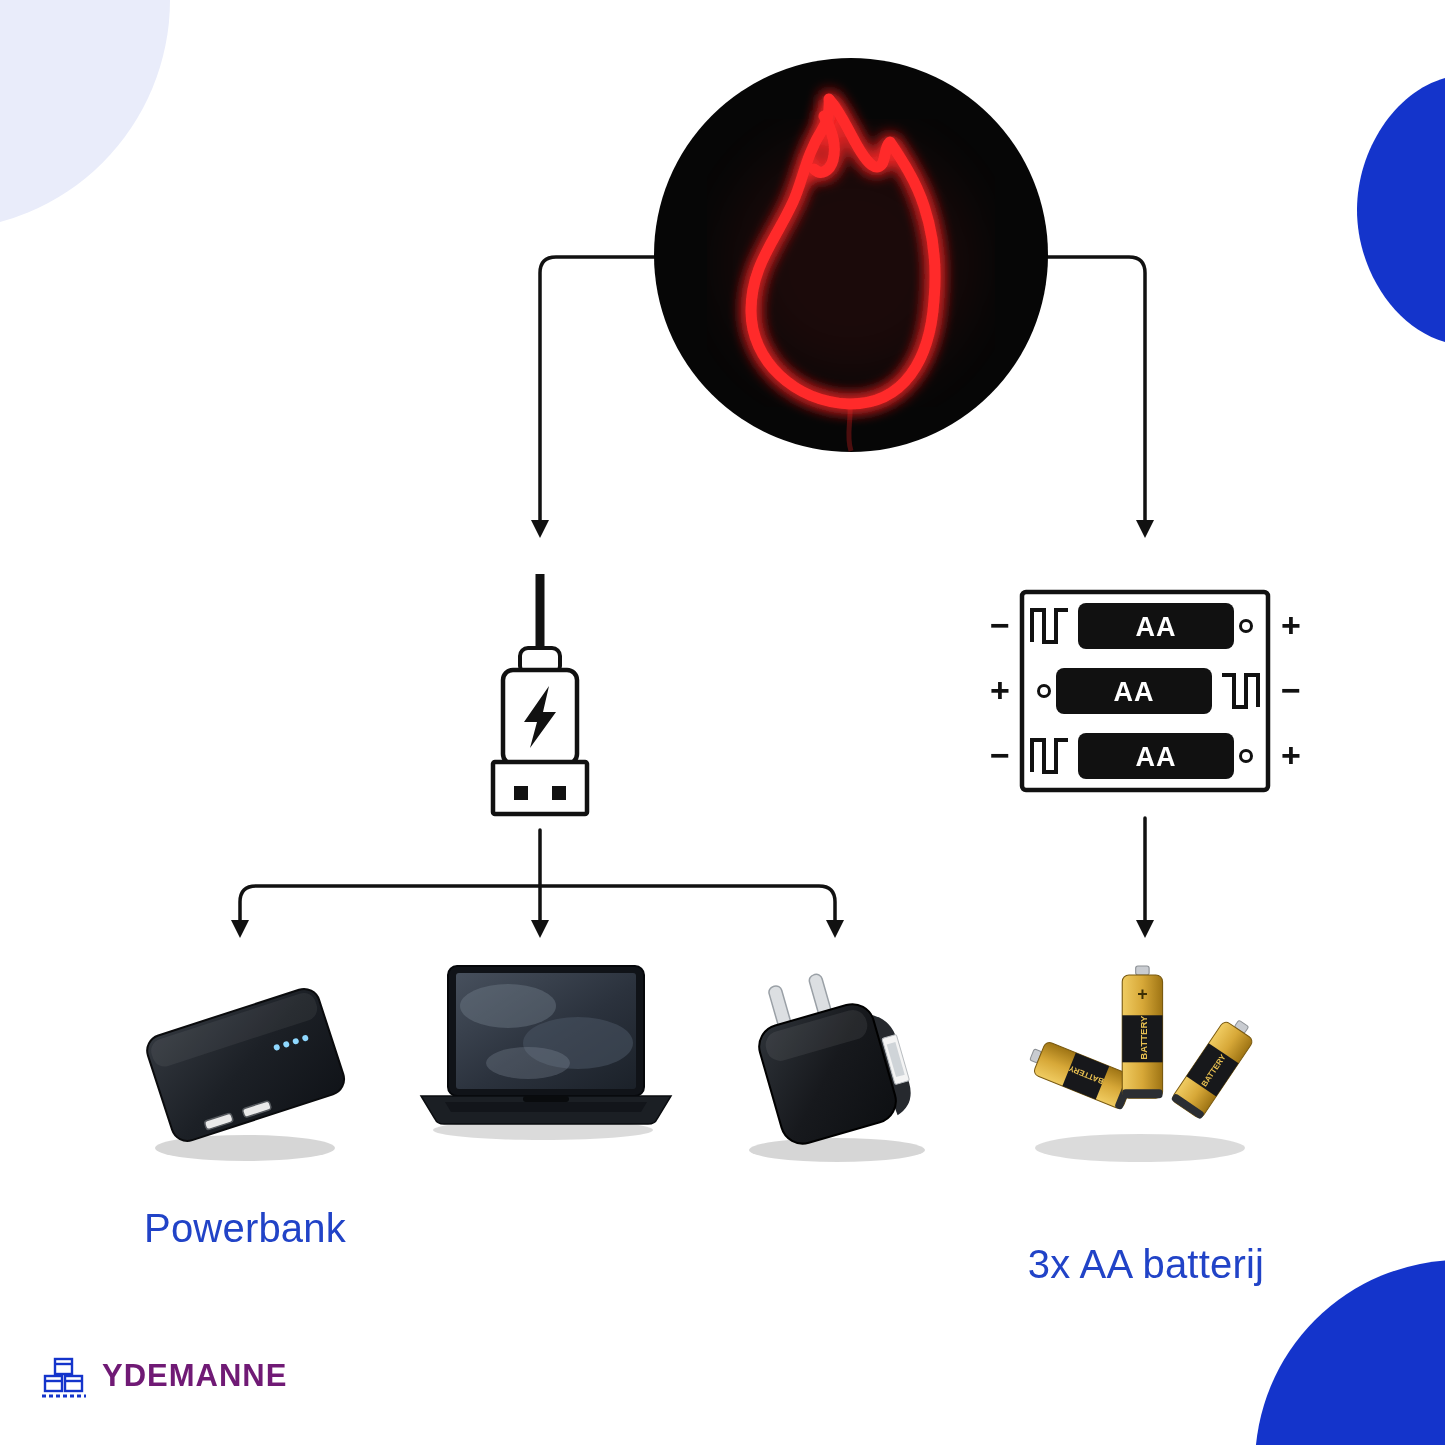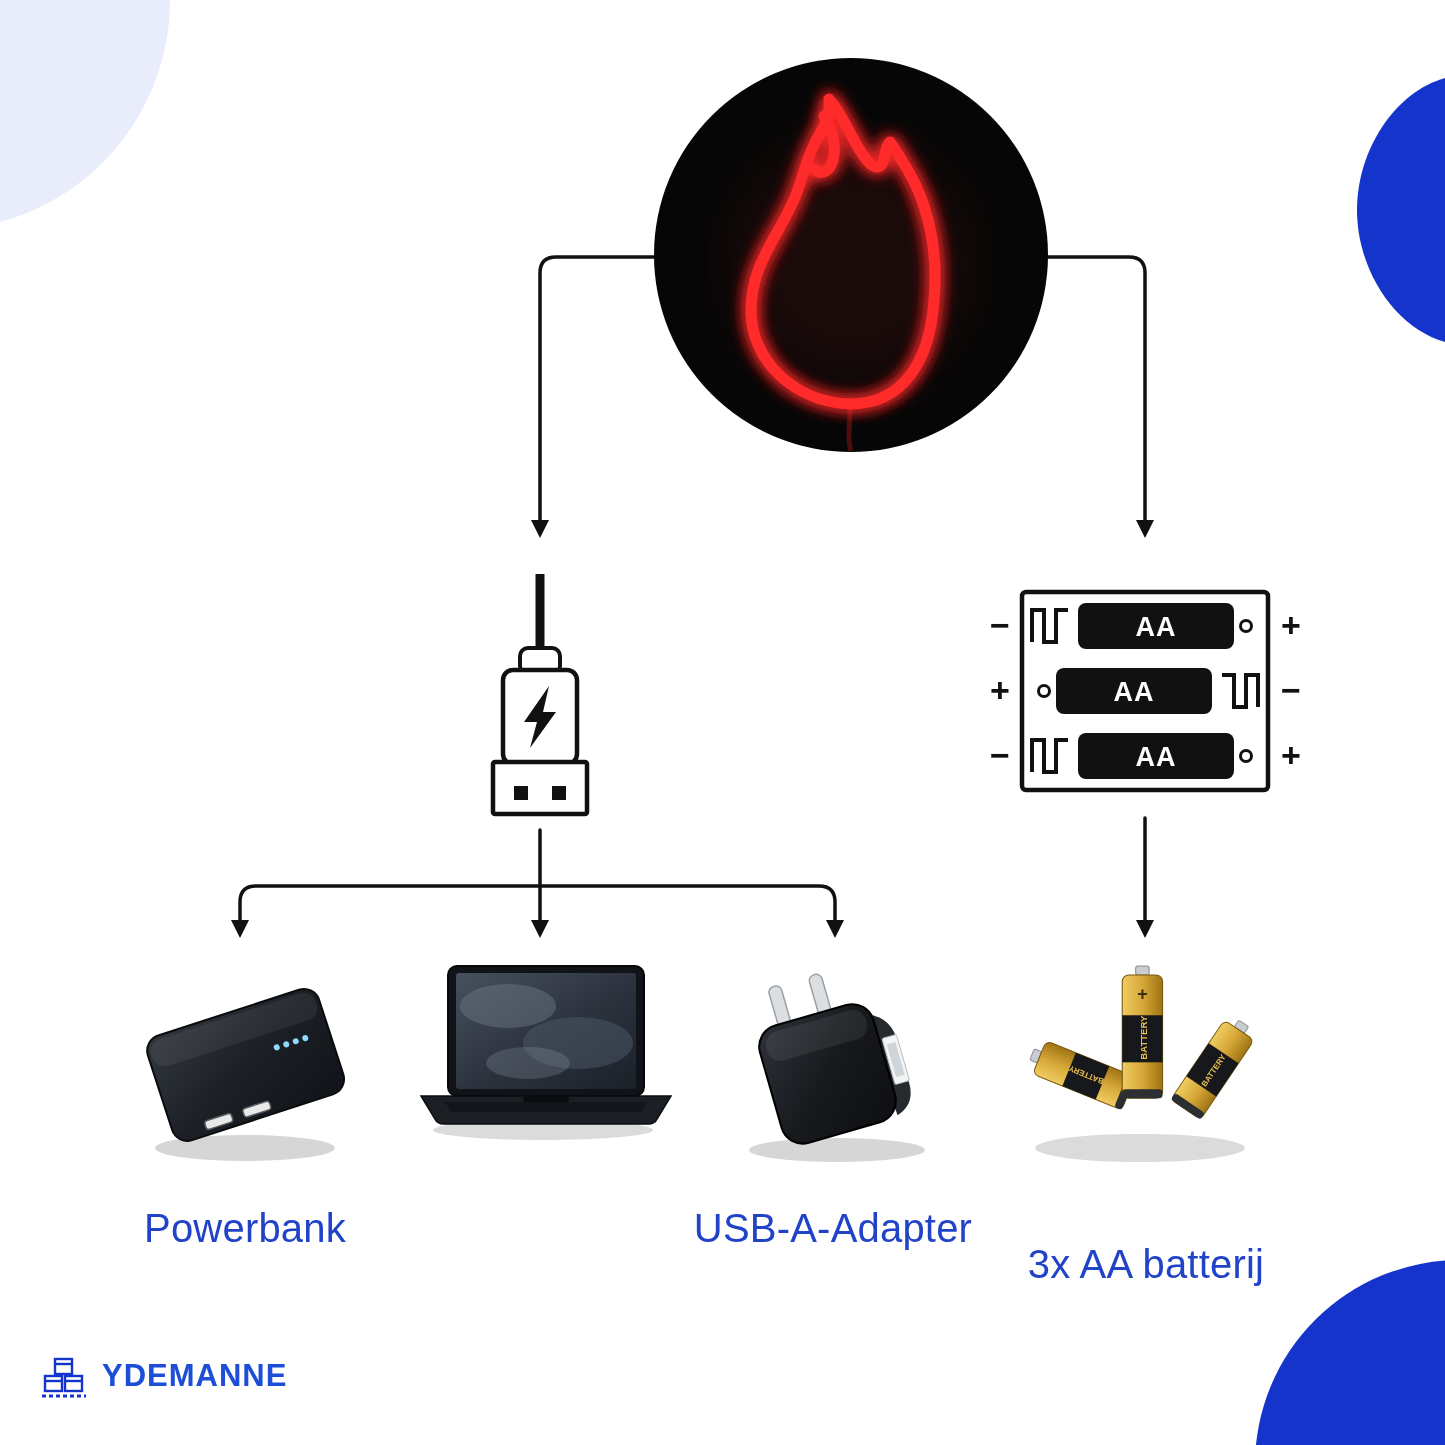--- a/index.html
+++ b/index.html
@@ -10,21 +10,21 @@
   .abs{position:absolute;}
   
   .blob-tl{left:-290px;top:-230px;width:460px;height:460px;border-radius:50%;background:#e9ecfa;}
   .blob-br{left:1255px;top:1260px;width:410px;height:410px;border-radius:50%;background:#1434cb;}
   
   .flame-circle{left:654px;top:58px;width:394px;height:394px;border-radius:50%;background:#060606;}
   
   .opt-label{position:absolute;width:320px;text-align:center;color:#2143c7;font-size:40px;font-weight:500;letter-spacing:.2px;}
   
   .logo-row{left:40px;top:1352px;display:flex;align-items:center;gap:10px;}
-  .logo-text{color:#1d4ed8;font-size:31px;font-weight:800;letter-spacing:1px;}
+  .logo-text{color:#701a75;font-size:31px;font-weight:800;letter-spacing:1px;}
 </style>
 </head>
 <body>
 
 <div class="canvas">
 
   <div class="abs blob-tl"></div>
   <svg class="abs" style="left:1340px;top:60px;" width="105" height="300" viewBox="0 0 105 300">
     <path d="M 105 18 C 55 32 17 90 17 150 C 17 210 55 268 105 282 Z" fill="#1434cb"></path>
   </svg>
@@ -217,21 +217,20 @@
     <g transform="translate(188,66) rotate(34 20 55)">
       <rect x="14" y="0" width="12" height="8" rx="2" fill="#c9ccd1" stroke="#8d9196" stroke-width="1"></rect>
       <rect x="2" y="8" width="36" height="96" rx="6" fill="url(#bat-g)" stroke="#7a5a10" stroke-width="1"></rect>
       <rect x="2" y="36" width="36" height="40" fill="#17181b"></rect>
       <text x="20" y="60" text-anchor="middle" font-size="8" font-weight="bold" fill="#e8c051" transform="rotate(-90 20 56)">BATTERY</text>
       <rect x="2" y="96" width="36" height="8" rx="3" fill="#2b2e33"></rect>
     </g>
   </svg>
 
   <div class="opt-label" style="left:85px;top:1206px;">Powerbank</div>
-  <div class="opt-label" style="left:673px;top:1206px;">USB-A-Adapter</div>
   <div class="opt-label" style="left:986px;top:1206px;margin-top:36px;">3x AA batterij</div>
 
   <div class="abs logo-row">
     <svg width="52" height="48" viewBox="0 0 52 48">
       <g stroke="#1434cb" stroke-width="2.4" fill="#ffffff">
         <rect x="15" y="7" width="17" height="15"></rect>
         <rect x="5" y="24" width="17" height="15"></rect>
         <rect x="25" y="24" width="17" height="15"></rect>
         <line x1="15" y1="12" x2="32" y2="12"></line>
         <line x1="5" y1="29" x2="22" y2="29"></line>

